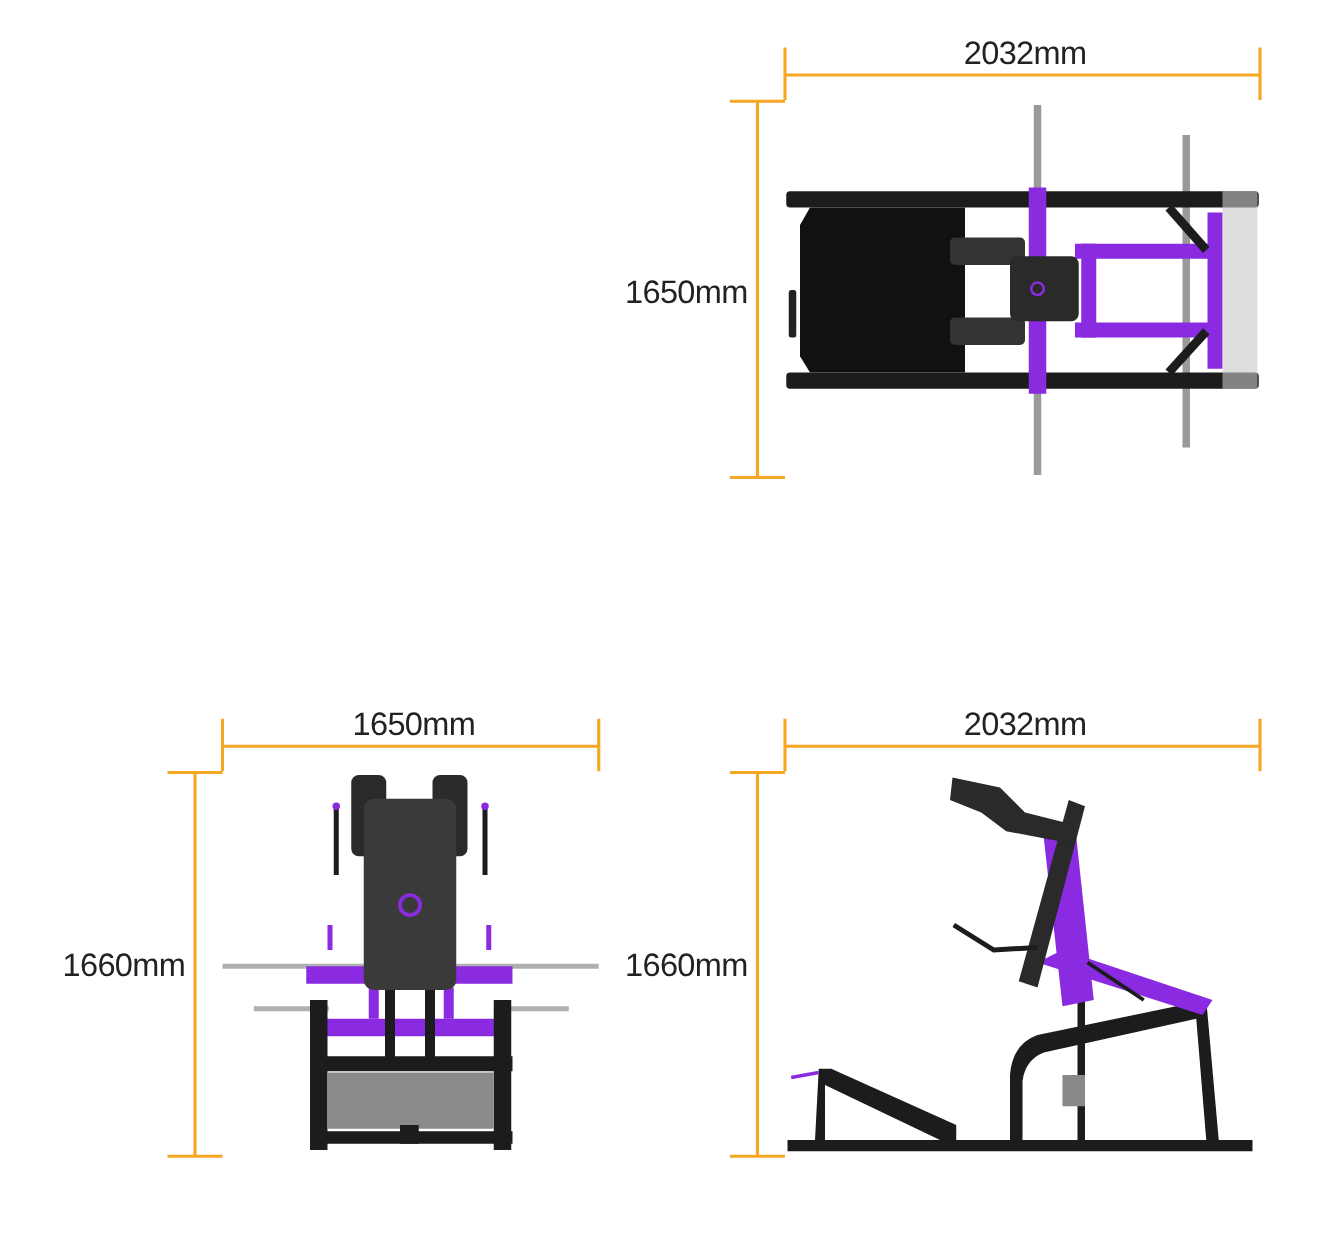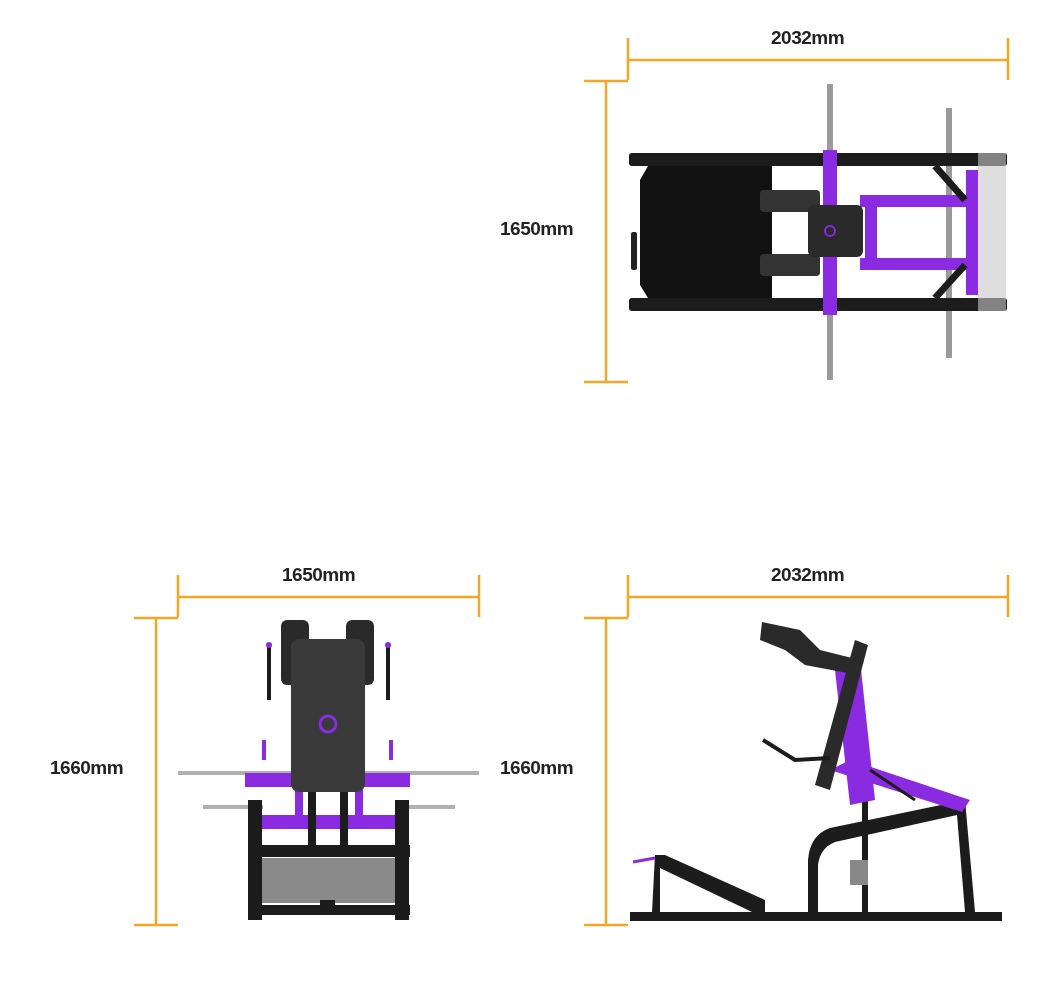--- a/index.html
+++ b/index.html
@@ -1,17 +1,17 @@
 <!DOCTYPE html>
 <html><head>
 <meta charset="utf-8">
 <style>
   html,body{margin:0;padding:0;background:#ffffff;}
   body{width:1056px;height:992px;position:relative;overflow:hidden;font-family:"Liberation Sans",sans-serif;}
-  .dim-label{position:absolute;font-size:19px;font-weight:bold;color:#222;letter-spacing:-0.5px;}
+  .dim-label{position:absolute;font-size:26px;font-weight:normal;color:#222;letter-spacing:-0.5px;}
   svg{position:absolute;left:0;top:0;}
 </style>
 </head>
 <body>
 
 <svg width="1056" height="992" viewBox="0 0 1056 992">
 
   <g stroke="#f5a623" stroke-width="2.5" fill="none">
     <line x1="628" y1="38" x2="628" y2="80"></line>
     <line x1="628" y1="60" x2="1008" y2="60"></line>

